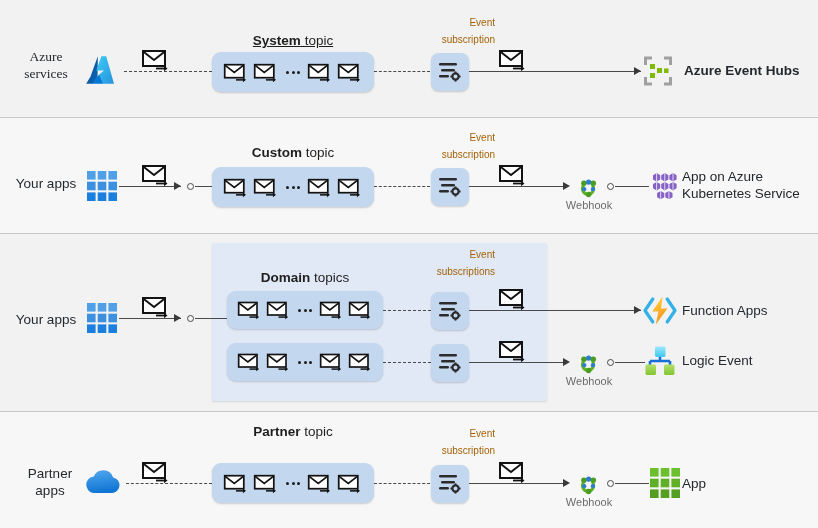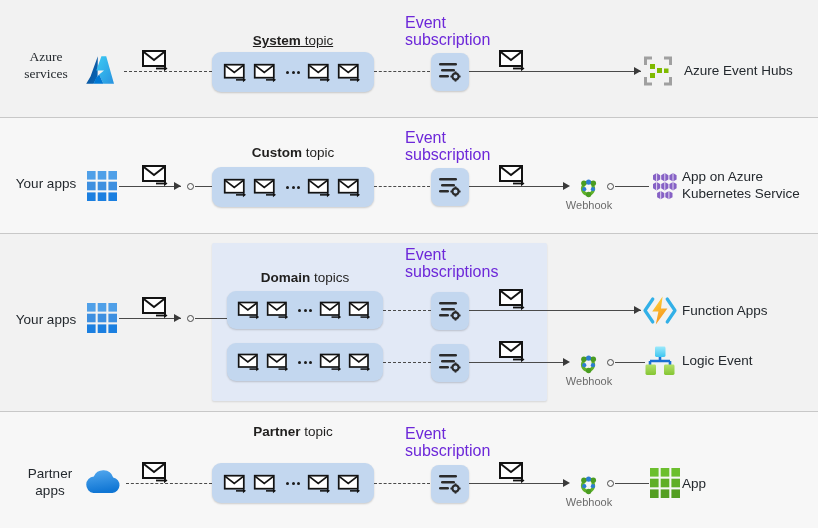--- a/index.html
+++ b/index.html
@@ -19,21 +19,21 @@
   .row.r4{top:412px;height:116px;background:#f7f7f7;}
 
   .abs{position:absolute;}
 
   
   .srclabel{
     position:absolute;text-align:center;font-size:13.5px;color:#24292e;
     line-height:17px;white-space:pre-line;
   }
   .toplabel{
-    position:absolute;text-align:left;font-size:16px;color:#6d28d9;
+    position:absolute;text-align:right;font-size:10px;color:#a16207;
     line-height:17px;white-space:pre-line;
   }
   .topicTitle{
     position:absolute;text-align:center;font-size:13.5px;color:#201f1e;
     white-space:nowrap;
   }
   .topicTitle b{font-weight:700;}
   .destlabel{
     position:absolute;font-size:13.5px;color:#24292e;line-height:17px;
     white-space:pre-line;text-align:left;
@@ -209,21 +209,21 @@
       </g>
       <g fill="#7fba00">
         <rect x="8" y="8" width="5" height="5"></rect>
         <rect x="15" y="12" width="5" height="5"></rect>
         <rect x="8" y="17" width="5" height="5"></rect>
         <rect x="22" y="12.5" width="4.5" height="4.5"></rect>
       </g>
     </svg>
   </div>
 
-  <div class="destlabel" style="left:684px;top:62px;width:130px;">Azure Event Hubs</div>
+  <div class="destlabel" style="left:684px;top:62px;width:130px;font-weight:bold;">Azure Event Hubs</div>
 
   <div class="srclabel" style="left:8px;top:175px;width:76px;">Your apps</div>
 
   <div class="abs" style="left:87px;top:171px;">
     <svg width="30" height="30" viewBox="0 0 30 30">
       <rect x="0" y="0" width="8.6" height="8.6" fill="#50a0e8"></rect>
       <rect x="10.7" y="0" width="8.6" height="8.6" fill="#50a0e8"></rect>
       <rect x="21.4" y="0" width="8.6" height="8.6" fill="#50a0e8"></rect>
       <rect x="0" y="10.7" width="8.6" height="8.6" fill="#3d8fe0"></rect>
       <rect x="10.7" y="10.7" width="8.6" height="8.6" fill="#3d8fe0"></rect>

